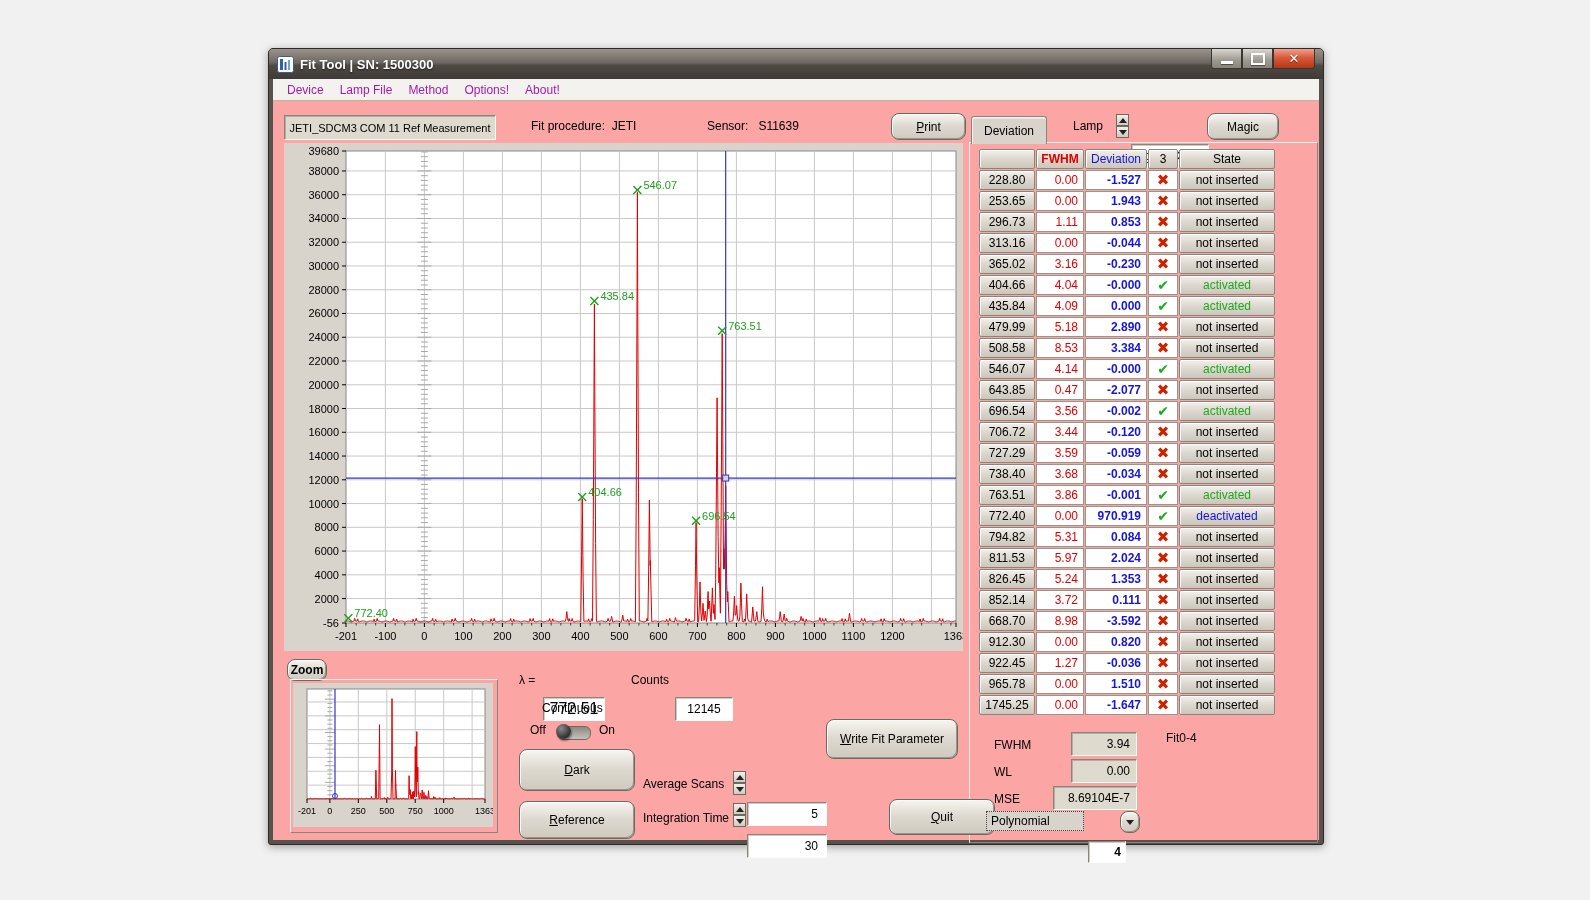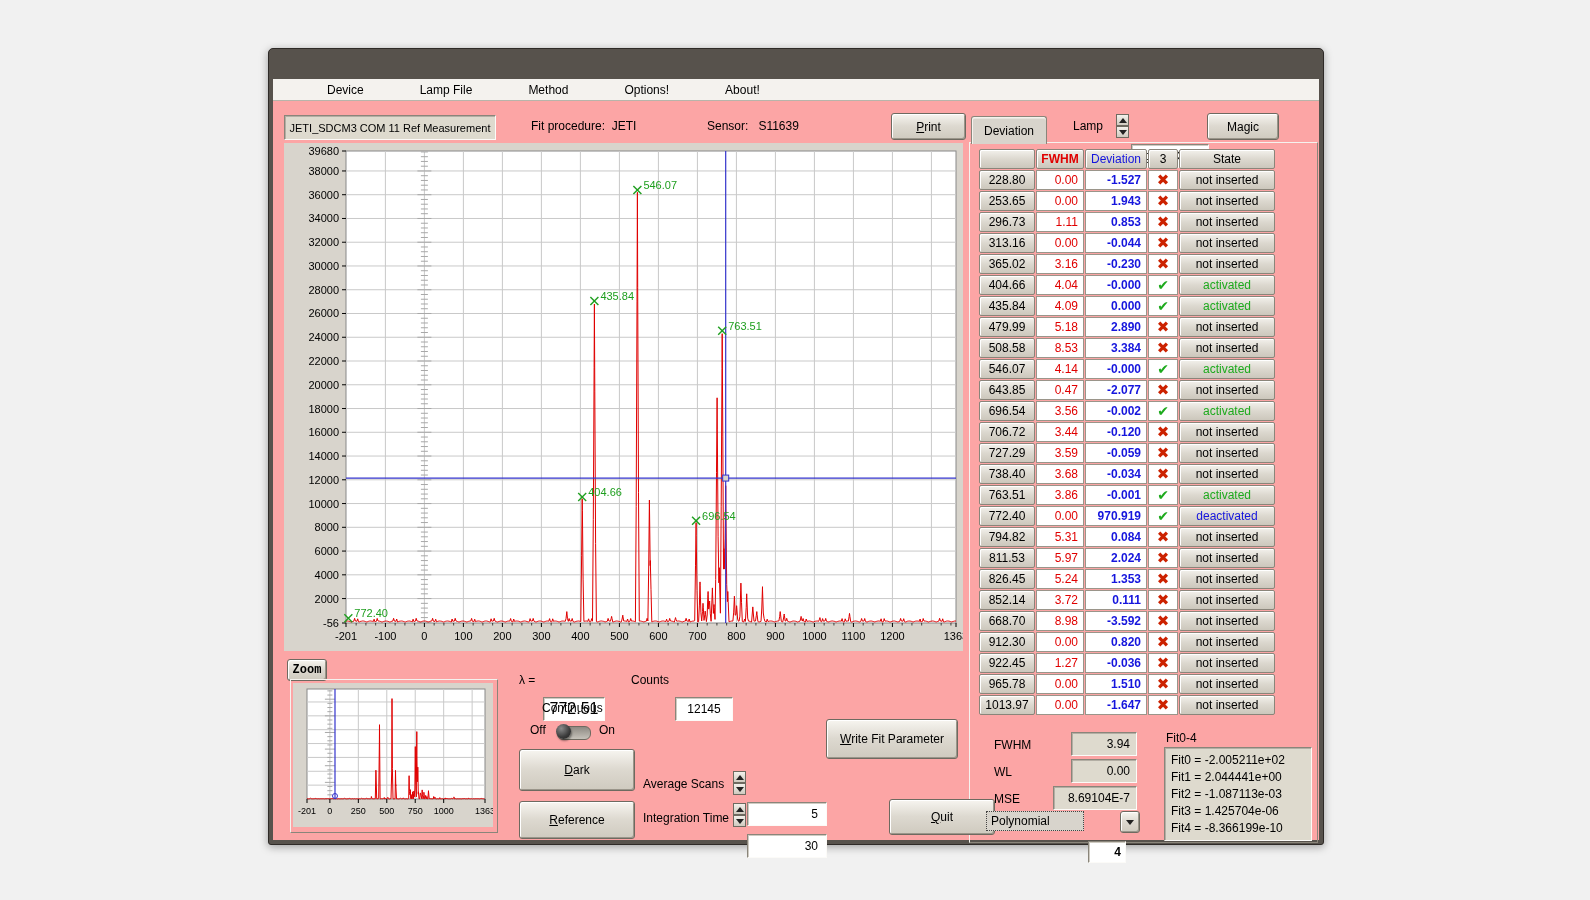--- a/index.html
+++ b/index.html
@@ -9,25 +9,25 @@
   .title-icon{width:17px;height:17px;margin:0 6px 0 8px;}
   .title-text{color:#fff;font-size:13px;font-weight:bold;text-shadow:0 1px 2px rgba(0,0,0,.6);}
   .winbtns{position:absolute;right:8px;top:0;display:flex;}
   .winbtn{width:31px;height:20px;border:1px solid #3a3531;border-top:none;display:flex;align-items:center;justify-content:center;background:linear-gradient(180deg,#d9d6d0,#9d9890 60%,#8a857d);box-sizing:border-box;}
   .winbtn.min{border-radius:0 0 0 3px;}
   .winbtn.close{width:42px;background:linear-gradient(180deg,#f0a08c,#d95b3c 45%,#b33617);border-radius:0 0 3px 0;}
   .glyph-min{width:12px;height:3px;background:#fff;box-shadow:0 1px 1px rgba(0,0,0,.5);margin-top:8px;}
   .glyph-max{width:10px;height:8px;border:2px solid #fff;box-shadow:0 1px 1px rgba(0,0,0,.4);}
   .glyph-close{color:#fff;font-weight:bold;font-size:13px;text-shadow:0 1px 1px rgba(0,0,0,.5);}
   .menubar{position:absolute;left:4px;top:30px;width:1046px;height:22px;background:#f4f2ee;border-bottom:1px solid #b8b4aa;display:flex;align-items:center;padding-left:6px;box-sizing:border-box;}
-  .menu-item{font-size:12px;color:#000000;padding:10px 8px;margin-left:40px;}
+  .menu-item{font-size:12px;color:#a21caf;padding:10px 8px;}
   .content{position:absolute;left:4px;top:52px;width:1046px;height:739px;background:#fca5a5;}
   .sunken{background:#dedace;border:1px solid #8a857a;border-bottom-color:#fcfbf8;border-right-color:#fcfbf8;box-shadow:inset 1px 1px 0 #b3aea4;}
   .inputw{background:#fff;border:1px solid #8a857a;border-bottom-color:#fcfbf8;border-right-color:#fcfbf8;box-shadow:inset 1px 1px 0 #cfcbc2;margin-top:30px;}
-  .btn{background:linear-gradient(180deg,#f7f5f0,#ddd9d0 48%,#cfcabf);border:1px solid #6e6a60;border-radius:3px;box-shadow:inset 1px 1px 0 #fff,inset -1px -1px 0 #9a958a;display:flex;align-items:center;justify-content:center;font-size:12px;color:#000;cursor:default;}
+  .btn{background:linear-gradient(180deg,#f7f5f0,#ddd9d0 48%,#cfcabf);border:1px solid #6e6a60;border-radius:8px;box-shadow:inset 1px 1px 0 #fff,inset -1px -1px 0 #9a958a;display:flex;align-items:center;justify-content:center;font-size:12px;color:#000;cursor:default;}
   .btn .lbl{display:block;}
   .btn .lbl::first-letter{text-decoration:underline;}
   .lab{position:absolute;font-size:12px;color:#000;white-space:nowrap;}
   .tab{position:absolute;background:#d8d4cc;border:1px solid #8a857a;border-bottom:none;border-radius:3px 3px 0 0;display:flex;align-items:center;justify-content:center;font-size:12px;box-shadow:inset 1px 1px 0 #f5f3ee, inset 0 2px 0 #e8e5de;}
   .rpanel{position:absolute;left:696px;top:41px;width:347px;height:699px;border:1px solid #8a857a;border-color:#f5f3ef #8a857a #8a857a #f5f3ef;}
   .tbl{position:absolute;left:706px;top:48px;}
   .trow{display:flex;height:21px;}
   .tcell{box-sizing:border-box;height:20px;margin:0 1px 1px 0;display:flex;align-items:center;justify-content:center;font-size:12px;}
   .c-raised{background:linear-gradient(180deg,#f3f1ec,#dcd8cf 50%,#ccc7bc);border:1px solid #8a857a;border-radius:2px;box-shadow:inset 1px 1px 0 #fff;}
   .c-white{background:#fff;border:1px solid #9a958a;}
@@ -49,20 +49,40 @@
   .toggle-knob{position:absolute;width:15px;height:15px;border-radius:50%;background:radial-gradient(circle at 35% 30%,#8a8a8a,#3a3a3a 60%,#1c1c1c);box-shadow:1px 2px 2px rgba(0,0,0,.4);}
   .fitbox{position:absolute;font-size:12px;line-height:17px;padding:4px 6px;box-sizing:border-box;}
   svg text{font-family:"Liberation Sans","DejaVu Sans",sans-serif;}
 </style>
 </head>
 <body>
 
 <div class="screen">
   <div class="window">
 
+    <div class="titlebar">
+      <svg class="title-icon" viewBox="0 0 17 17">
+        <rect x="0.5" y="0.5" width="16" height="16" rx="2" fill="#fff" stroke="#3a5d8f"></rect>
+        <rect x="3" y="3" width="3" height="11" fill="#2f5fb0"></rect>
+        <rect x="7.5" y="6" width="2" height="8" fill="#2f5fb0"></rect>
+        <rect x="11" y="4" width="2" height="10" fill="#6fa0d8"></rect>
+      </svg>
+      <span class="title-text">Fit Tool | SN: 1500300</span>
+      <div class="winbtns">
+        <div class="winbtn min">
+            <span class="glyph-min"></span>
+          </div>
+        <div class="winbtn">
+            <span class="glyph-max"></span>
+          </div>
+        <div class="winbtn close">
+            <span class="glyph-close">✕</span>
+          </div>
+      </div>
+    </div>
 
     <div class="menubar">
         <div class="menu-item">Device</div>
         <div class="menu-item">Lamp File</div>
         <div class="menu-item">Method</div>
         <div class="menu-item">Options!</div>
         <div class="menu-item">About!</div>
       </div>
 
     <div class="content">
@@ -372,21 +392,21 @@
           <line x1="60.34015345268543" y1="471.17737064626533" x2="68.34015345268543" y2="479.17737064626533" stroke="#1e9e1e" stroke-width="1.4"></line>
           <line x1="60.34015345268543" y1="479.17737064626533" x2="68.34015345268543" y2="471.17737064626533" stroke="#1e9e1e" stroke-width="1.4"></line>
           <text x="70.34015345268543" y="474.17737064626533" font-size="11" fill="#1e9e1e">772.40</text>
         </svg>
 
       <div class="lab" style="left:246px;top:572px;">λ =</div>
       <div class="inputw" style="position:absolute;left:270px;top:566px;width:60px;height:22px;display:flex;align-items:center;justify-content:center;font-size:16px;">772.51</div>
       <div class="lab" style="left:358px;top:572px;">Counts</div>
       <div class="inputw" style="position:absolute;left:402px;top:566px;width:56px;height:22px;display:flex;align-items:center;justify-content:center;font-size:12px;">12145</div>
 
-      <div class="btn" style="position:absolute;left:14px;top:558px;width:38px;height:20px;font-weight:bold;font-family:Liberation Mono, monospace;">Zoom</div>
+      <div class="btn" style="position:absolute;left:14px;top:558px;width:38px;height:20px;font-weight:bold;">Zoom</div>
       <div style="position:absolute;left:17px;top:578px;width:206px;height:152px;border:1px solid #8a857a;border-color:#f5f3ef #8a857a #8a857a #f5f3ef;"></div>
       <svg id="miniChart" style="position:absolute;left:20px;top:582px;" width="200" height="144">
           <rect x="0" y="0" width="200" height="144" fill="#d8d4cc"></rect>
           <rect x="14" y="6" width="178" height="110" fill="#ffffff" stroke="#888" stroke-width="1"></rect>
           <line x1="36.87595907928389" y1="6" x2="36.87595907928389" y2="116" stroke="#c9c9c9" stroke-width="1"></line>
           <line x1="65.32864450127877" y1="6" x2="65.32864450127877" y2="116" stroke="#c9c9c9" stroke-width="1"></line>
           <line x1="93.78132992327366" y1="6" x2="93.78132992327366" y2="116" stroke="#c9c9c9" stroke-width="1"></line>
           <line x1="122.23401534526855" y1="6" x2="122.23401534526855" y2="116" stroke="#c9c9c9" stroke-width="1"></line>
           <line x1="150.68670076726343" y1="6" x2="150.68670076726343" y2="116" stroke="#c9c9c9" stroke-width="1"></line>
           <line x1="179.13938618925832" y1="6" x2="179.13938618925832" y2="116" stroke="#c9c9c9" stroke-width="1"></line>
@@ -712,21 +732,21 @@
           <div class="trow">
             <div class="tcell w0 c-raised ">965.78</div>
             <div class="tcell w1 c-white num-red">0.00</div>
             <div class="tcell w2 c-white num-blue">1.510</div>
             <div class="tcell w3 c-white ">
               <span class="mark-x">✖</span>
             </div>
             <div class="tcell w4 c-raised st-plain">not inserted</div>
           </div>
           <div class="trow">
-            <div class="tcell w0 c-raised ">1013.97</div>
+            <div class="tcell w0 c-raised ">1745.25</div>
             <div class="tcell w1 c-white num-red">0.00</div>
             <div class="tcell w2 c-white num-blue">-1.647</div>
             <div class="tcell w3 c-white ">
               <span class="mark-x">✖</span>
             </div>
             <div class="tcell w4 c-raised st-plain">not inserted</div>
           </div>
         </div>
 
       <div class="lab" style="left:721px;top:637px;">FWHM</div>
@@ -736,23 +756,16 @@
       <div class="lab" style="left:721px;top:691px;">MSE</div>
       <div class="sunken" style="position:absolute;left:780px;top:685px;width:76px;height:22px;display:flex;align-items:center;justify-content:flex-end;padding-right:6px;font-size:12px;">8.69104E-7</div>
 
       <div class="dotted" style="position:absolute;left:713px;top:710px;width:98px;height:20px;">Polynomial</div>
       <div class="inputw" style="position:absolute;left:815px;top:710px;width:32px;height:20px;display:flex;align-items:center;justify-content:flex-end;padding-right:4px;font-size:12px;font-weight:bold;">4</div>
       <div class="btn" style="position:absolute;left:847px;top:710px;width:18px;height:20px;">
           <span class="tri-dn"></span>
         </div>
 
       <div class="lab" style="left:893px;top:630px;">Fit0-4</div>
-      <div class="fitbox sunken" id="fitBox" style="left:891px;top:646px;width:148px;height:94px;">
-          <div>Fit0 = -2.005211e+02</div>
-          <div>Fit1 = 2.044441e+00</div>
-          <div>Fit2 = -1.087113e-03</div>
-          <div>Fit3 = 1.425704e-06</div>
-          <div>Fit4 = -8.366199e-10</div>
-        </div>
 
     </div>
   </div>
 </div>
 
 </body></html>

